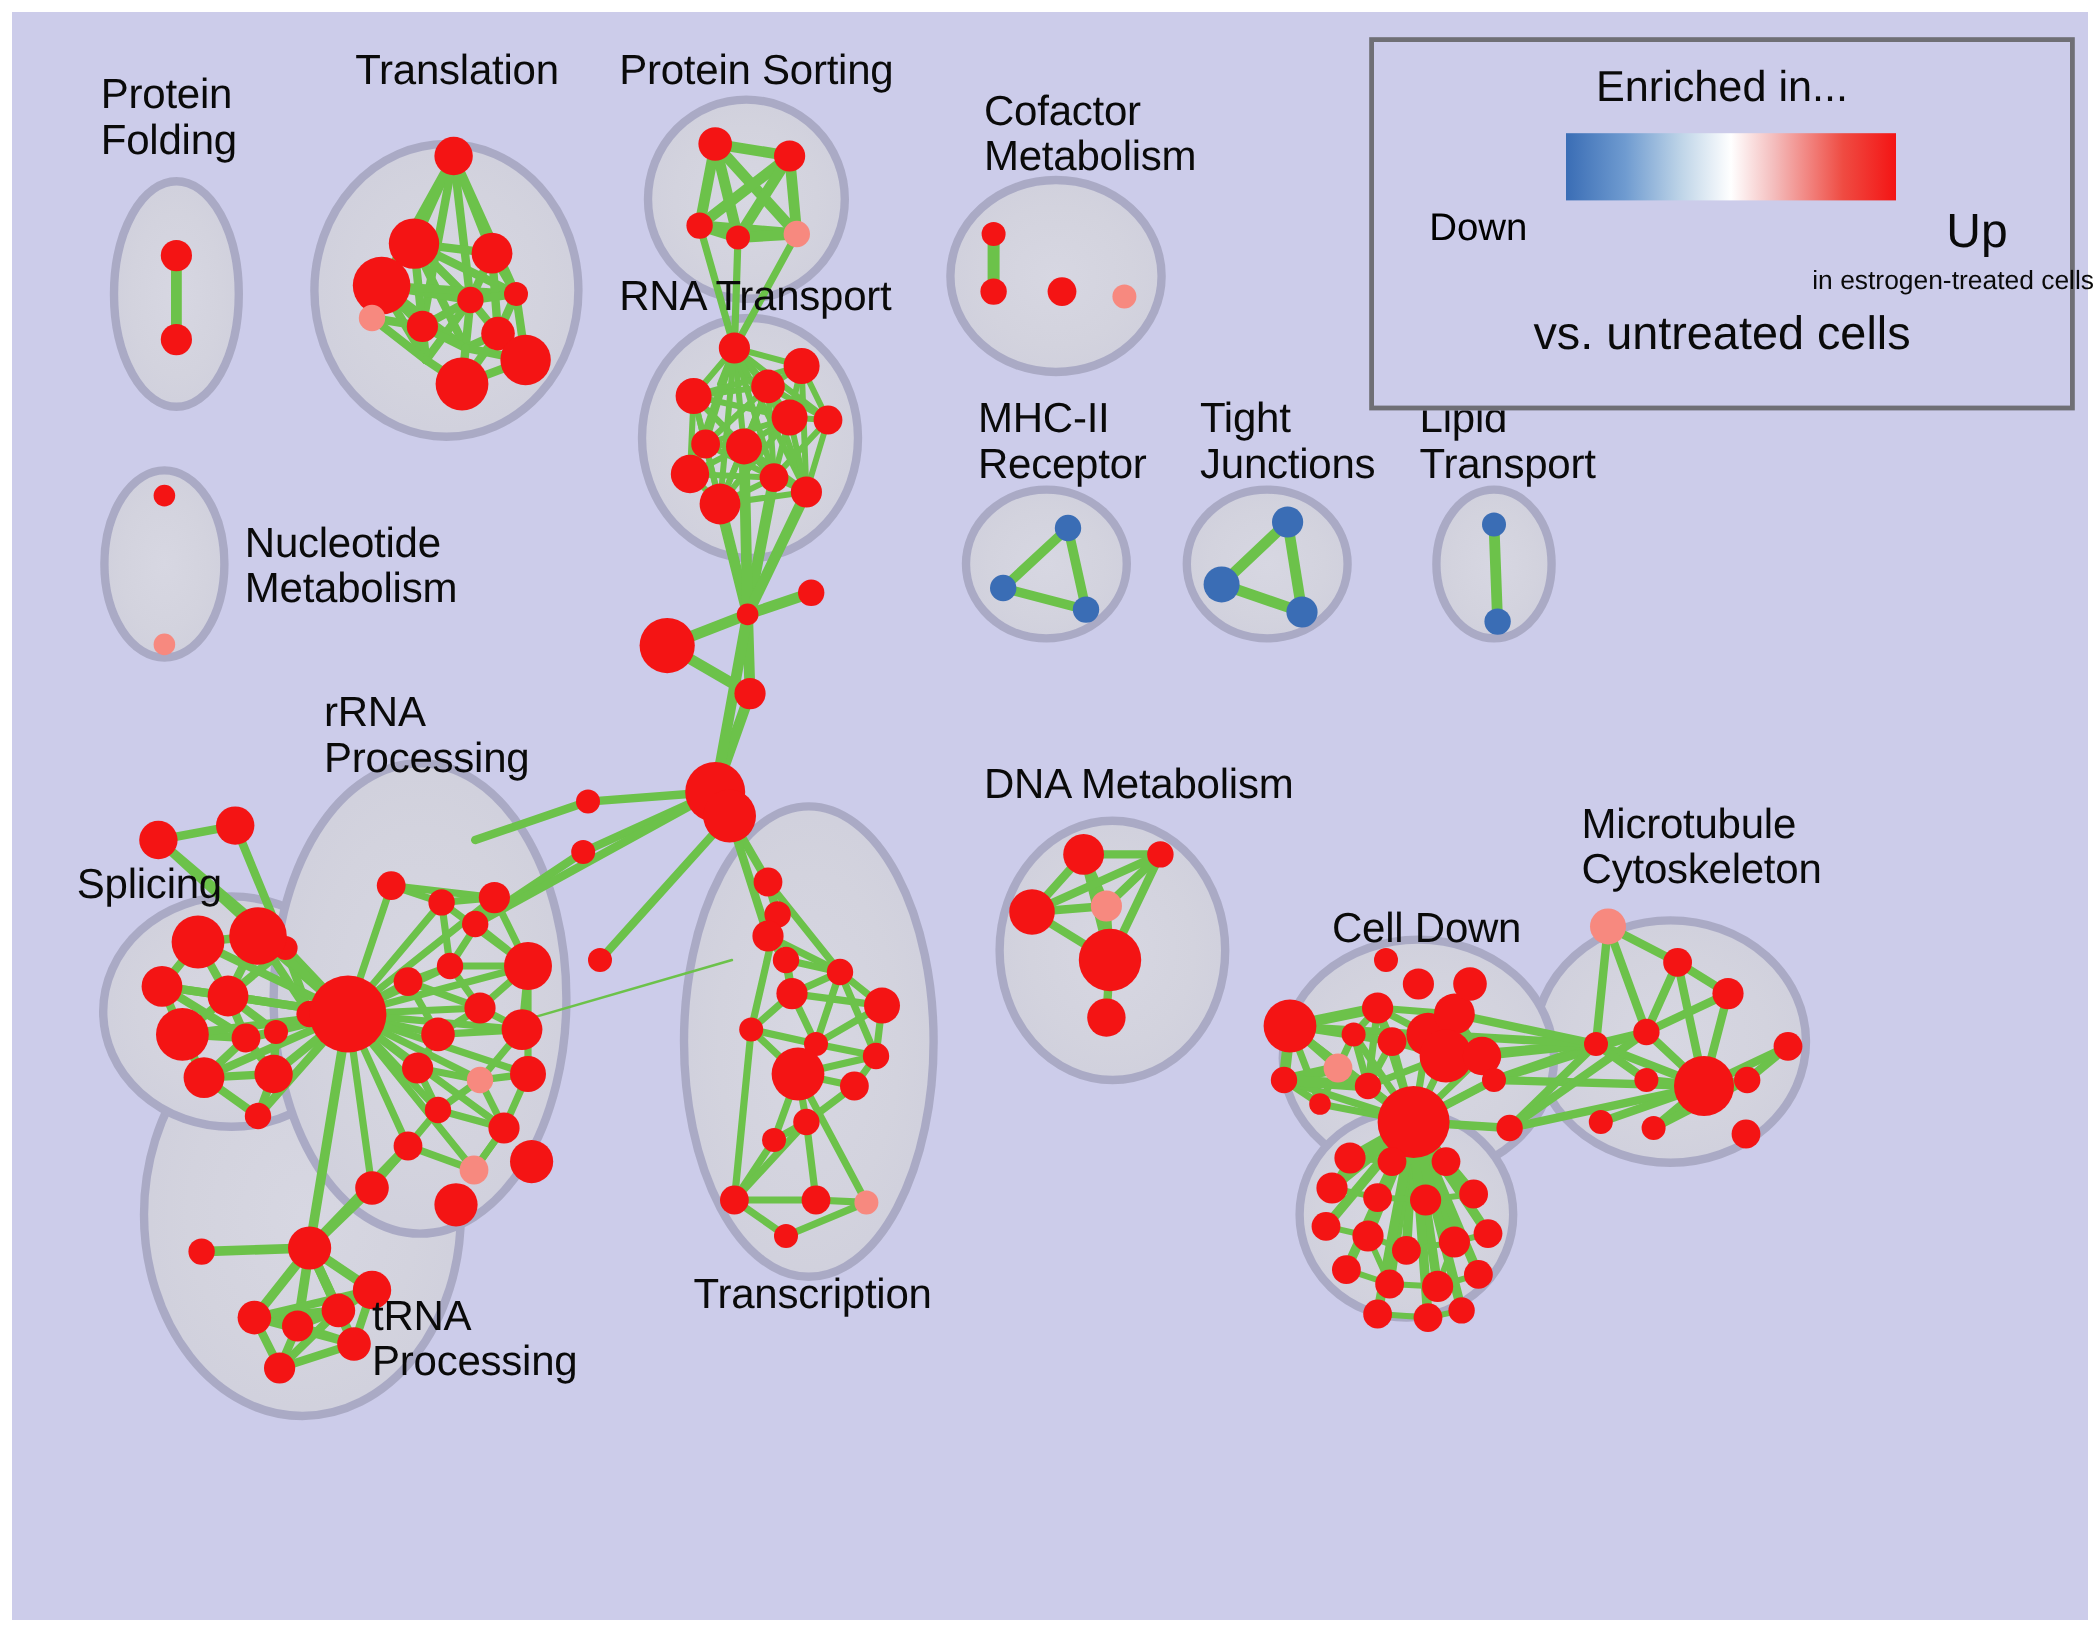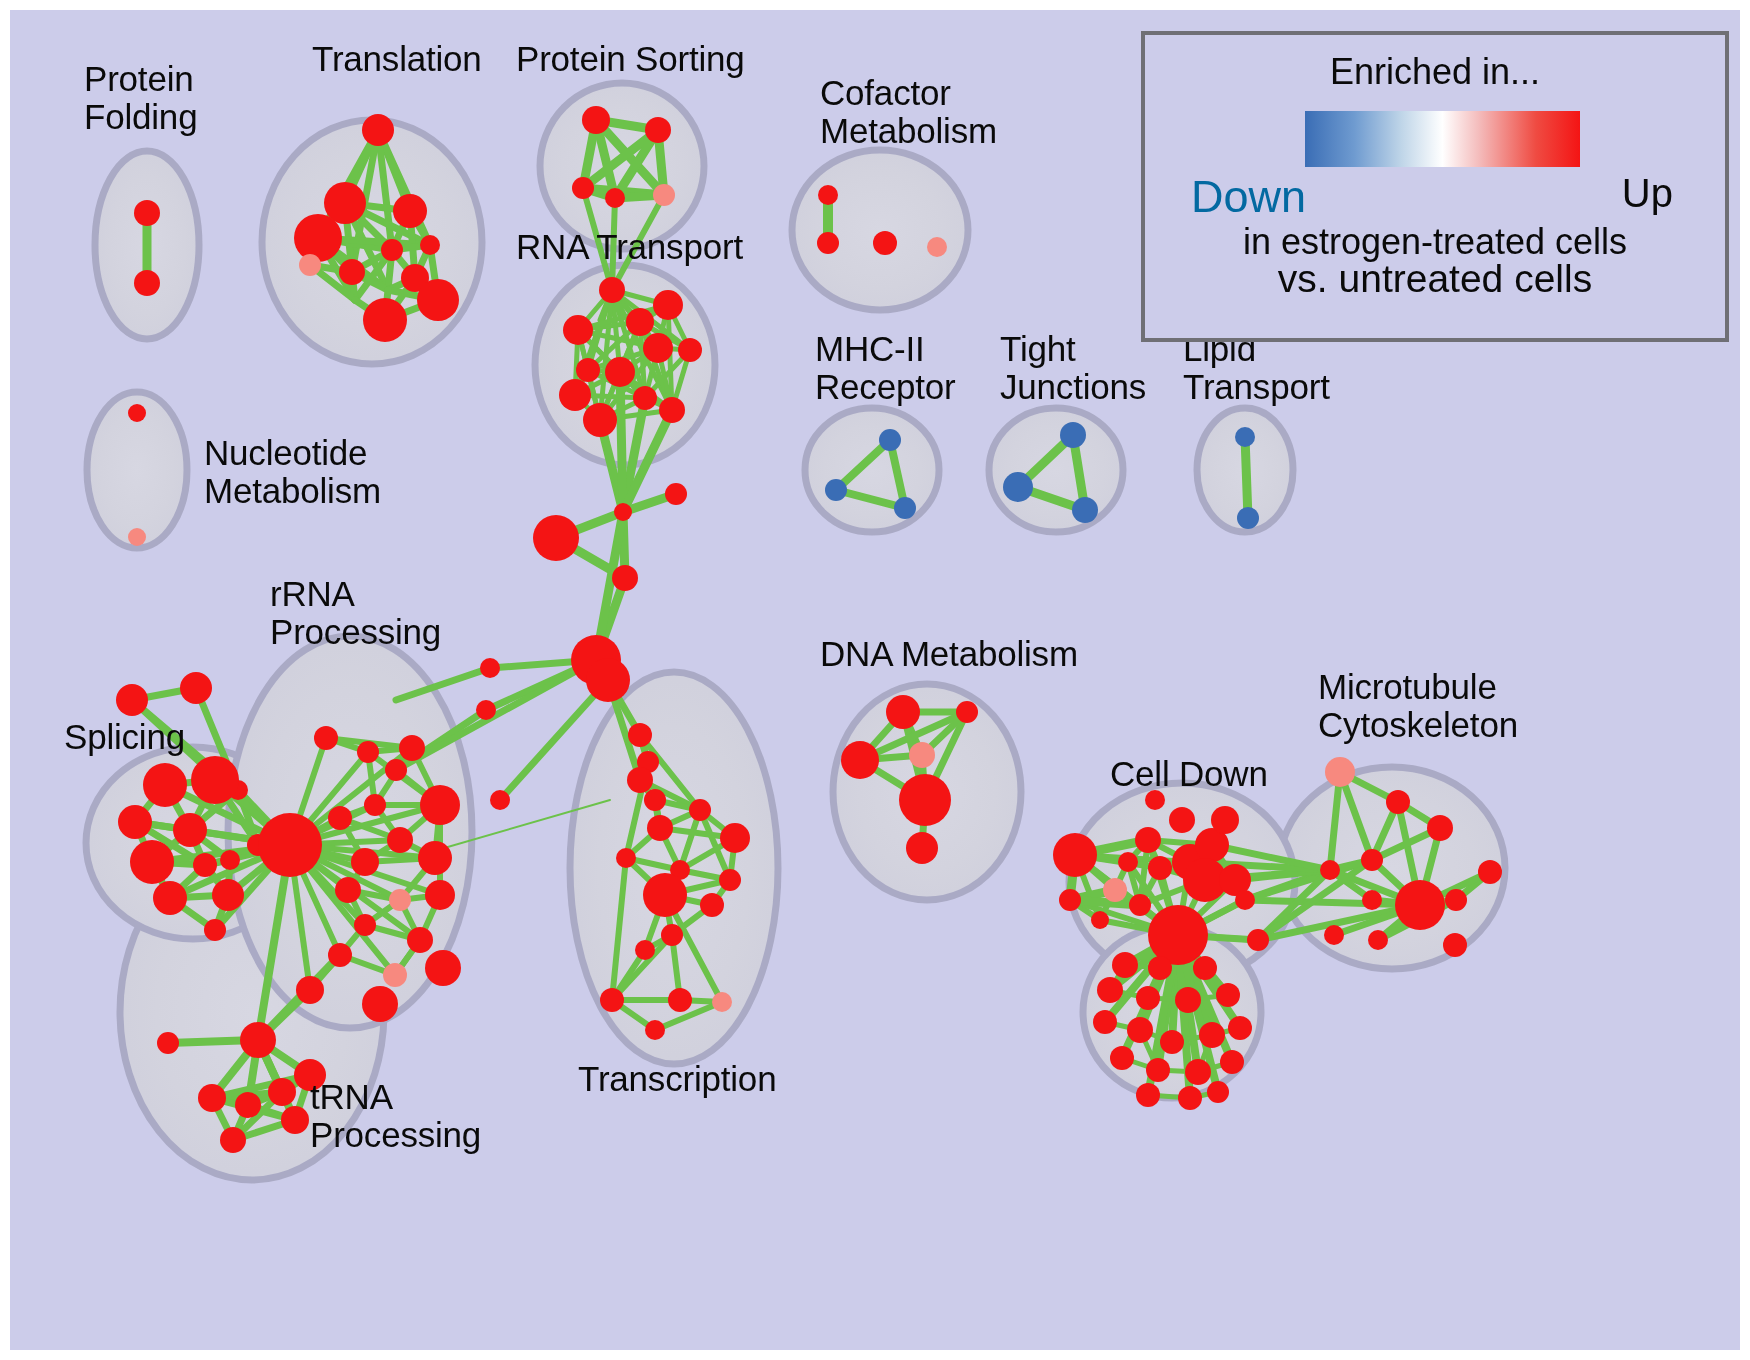--- a/index.html
+++ b/index.html
@@ -36,23 +36,23 @@
     box-sizing:border-box;
   }
   #legend-title{
     position:absolute;left:0;top:16px;width:100%;
     text-align:center;font-size:36px;color:#0a0a0a;
   }
   #legend-bar{
     position:absolute;left:160px;top:76px;width:275px;height:56px;
     background:linear-gradient(to right,#3a6db5 0%,#6f9bd0 18%,#bfd5e8 35%,#ffffff 50%,#f4bdbd 63%,#ef4b42 84%,#f41414 100%);
   }
-  #legend-down{position:absolute;left:46px;top:136px;font-size:45px;color:#0369a1;}
+  #legend-down{position:absolute;left:46px;top:136px;font-size:32px;color:#000000;}
   #legend-up{position:absolute;right:52px;top:136px;font-size:40px;color:#0a0a0a;}
-  #legend-sub1{position:absolute;left:0;top:186px;width:100%;text-align:center;font-size:36px;color:#0a0a0a;}
+  #legend-sub1{position:absolute;left:0;top:186px;width:100%;text-align:right;font-size:22px;color:#0a0a0a;padding-left:20px;}
   #legend-sub2{position:absolute;left:0;top:222px;width:100%;text-align:center;font-size:39px;color:#0a0a0a;}
 </style>
 </head>
 <body>
 
 <div id="root">
   <div id="canvas-bg"></div>
 
   <svg id="net" viewBox="0 0 1750 1360" xmlns="http://www.w3.org/2000/svg">
     <defs>
@@ -747,21 +747,21 @@
       <circle class="n" cx="1198" cy="1072" r="13" fill="#f41414"></circle>
       <circle class="n" cx="1232" cy="1062" r="12" fill="#f41414"></circle>
       <circle class="n" cx="1148" cy="1095" r="12" fill="#f41414"></circle>
       <circle class="n" cx="1190" cy="1098" r="12" fill="#f41414"></circle>
       <circle class="n" cx="1218" cy="1092" r="11" fill="#f41414"></circle>
     </g>
   </svg>
 
   <div class="clabel" style="left:84px;top:60px;">Protein
 Folding</div>
-  <div class="clabel" style="left:312px;top:40px;">Translation</div>
+  <div class="clabel" style="left:296px;top:40px;">Translation</div>
   <div class="clabel" style="left:516px;top:40px;">Protein Sorting</div>
   <div class="clabel" style="left:820px;top:74px;">Cofactor
 Metabolism</div>
   <div class="clabel" style="left:516px;top:228px;">RNA Transport</div>
   <div class="clabel" style="left:204px;top:434px;">Nucleotide
 Metabolism</div>
   <div class="clabel" style="left:815px;top:330px;">MHC-II
 Receptor</div>
   <div class="clabel" style="left:1183px;top:330px;">Lipid
 Transport</div>

